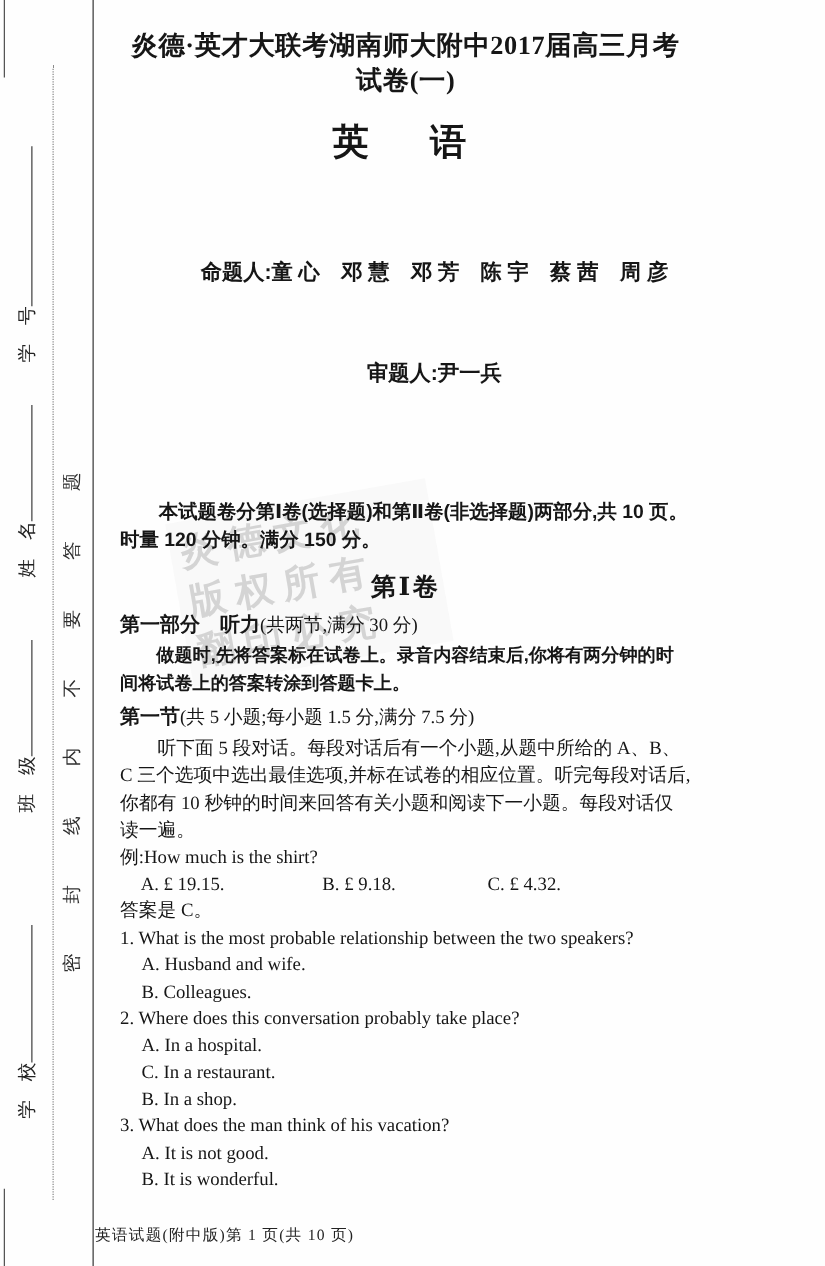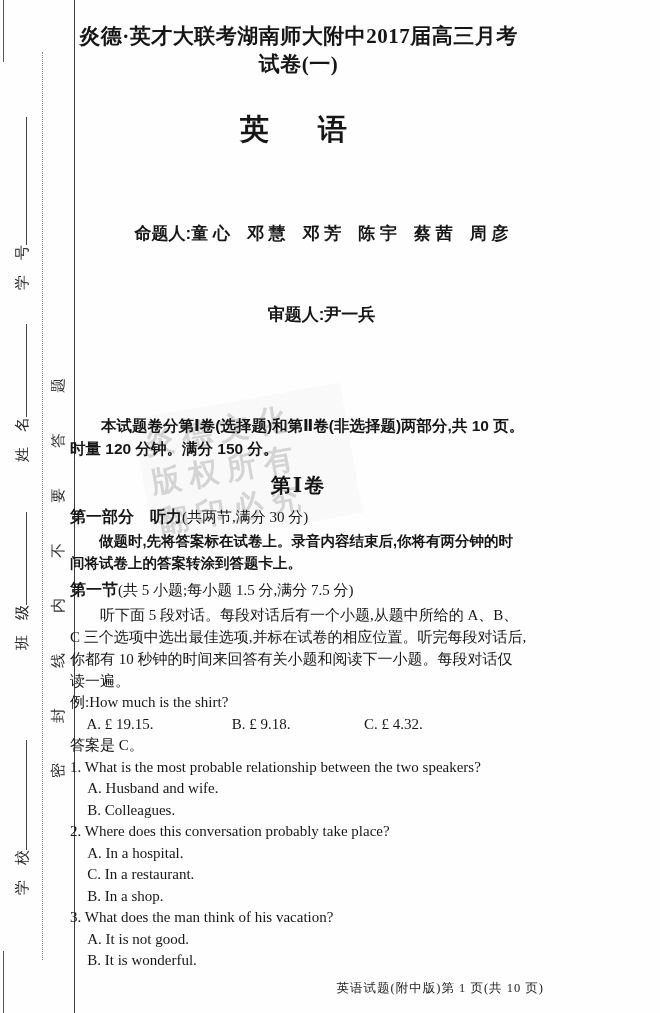--- a/index.html
+++ b/index.html
@@ -22,46 +22,46 @@
   .v-field .blank{display:inline-block;border-bottom:1px solid #444;height:13px;}
   .v-seal{left:48px;top:778px;width:430px;letter-spacing:40px;color:#2e2e2e;}
   
   .watermark{
     position:absolute;left:142px;top:400px;width:195px;padding:6px 8px;
     transform:rotate(-10deg);background:rgba(190,190,190,0.10);
     color:#c7c7c7;opacity:.75;font-weight:bold;font-size:30px;letter-spacing:8px;
     line-height:40px;z-index:0;font-family:"DejaVu Serif",serif;
   }
   
-  .content{position:absolute;left:60px;top:0;width:483px;height:1013px;z-index:1;
+  .content{position:absolute;left:86px;top:0;width:483px;height:1013px;z-index:1;
     padding:0;box-sizing:border-box;}
   .inner{padding:0 16px 0 10px;}
   .exam-title{margin:22px 0 0 0;text-align:center;font-size:21px;font-weight:bold;letter-spacing:.5px;}
-  .subject-title{margin:32px 0 0 0;text-align:center;font-size:29px;font-weight:bold;letter-spacing:10px;}
+  .subject-title{margin:16px 0 0 0;text-align:center;font-size:29px;font-weight:bold;letter-spacing:10px;}
   .setters{margin:16px 0 0 46px;font-family:"Liberation Sans","DejaVu Sans",sans-serif;
     font-weight:bold;font-size:17px;line-height:27px;white-space:pre-wrap;text-align:center;}
   .setters .cont{padding-left:68px;}
   .score-row{text-align:right;margin:8px 6px 0 0;font-family:"Liberation Sans","DejaVu Sans",sans-serif;
     font-weight:bold;font-size:16px;}
   .score-line{display:inline-block;width:96px;border-bottom:1.5px solid #9a9a9a;height:14px;}
   .paper-info{margin:32px 0 0 0;font-family:"Liberation Sans","DejaVu Sans",sans-serif;
     font-weight:bold;font-size:15.5px;line-height:23px;text-indent:2em;}
   .vol-heading{margin:12px 0 6px 0;text-align:center;font-size:20px;font-weight:bold;letter-spacing:2px;}
   .heading-line{font-size:15px;line-height:23px;margin-top:4px;}
   .heading-line .hd{font-family:"Liberation Sans","DejaVu Sans",sans-serif;font-weight:bold;font-size:16px;}
   .note-para{font-family:"Liberation Sans","DejaVu Sans",sans-serif;font-weight:bold;
     font-size:14.5px;line-height:21.5px;text-indent:2em;margin-top:2px;}
   .instr-para{font-size:15px;line-height:22px;text-indent:2em;margin-top:2px;}
   .line{font-size:15px;line-height:21.5px;}
   .opts-row{display:flex;font-size:15px;line-height:21.5px;padding-left:1.1em;}
   .opts-row .o1{width:33%;}
   .opts-row .o2{width:30%;}
   .opts-row .o3{width:37%;}
   .q-block .opt{padding-left:1.15em;}
-  .footer{position:absolute;left:76px;width:468px;bottom:16px;text-align:right;
+  .footer{position:absolute;left:76px;width:468px;bottom:16px;text-align:left;
     font-size:12.5px;color:#222;letter-spacing:1px;}
 </style>
 </head>
 <body>
 
 <div class="page">
 
   <div class="crop-mark crop-top"></div>
   <div class="crop-mark crop-bottom"></div>
   <div class="dotted-line"></div>

